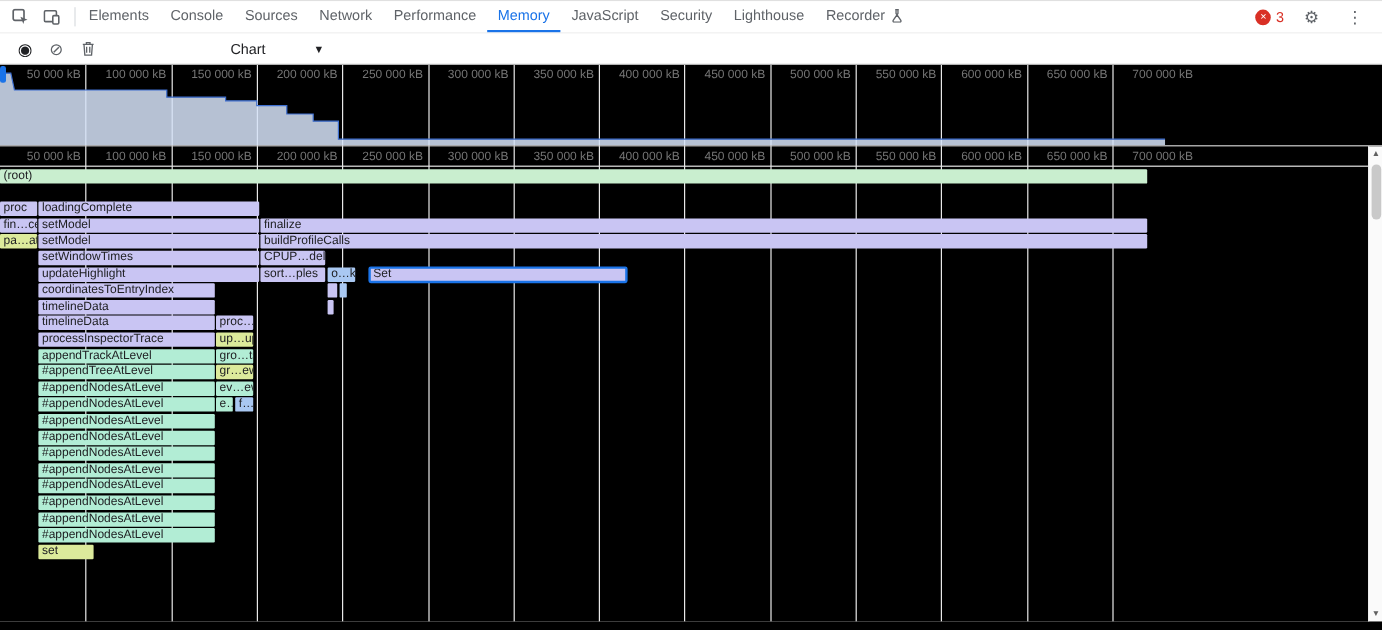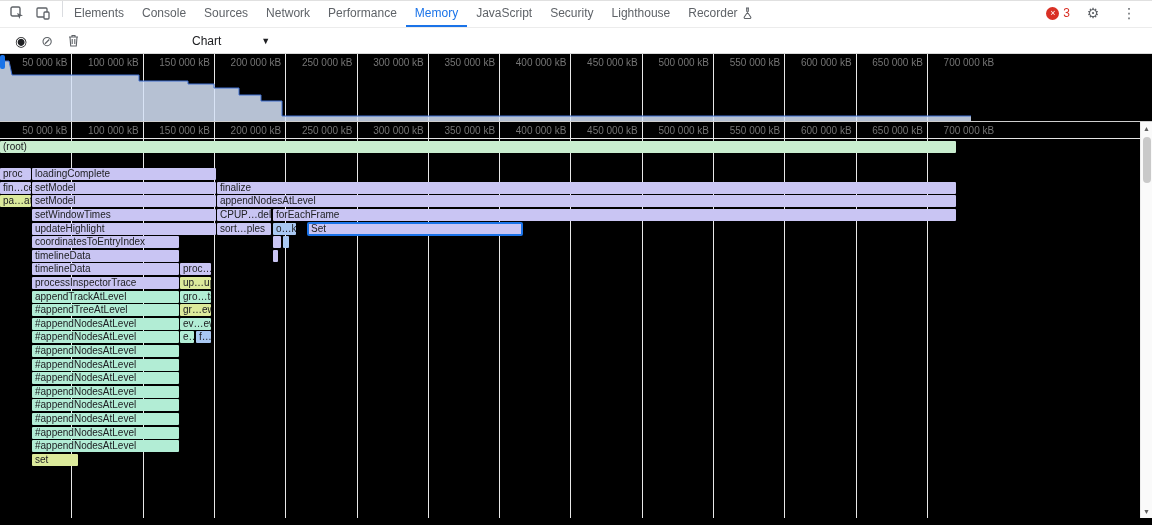--- a/index.html
+++ b/index.html
@@ -1,20 +1,20 @@
 <!DOCTYPE html>
 <html><head>
 <meta charset="utf-8">
 <style>
   * { margin:0; padding:0; box-sizing:border-box; }
   body { font-family:"Liberation Sans", sans-serif; background:#fff; }
   .devtools { position:relative; width:1152px; height:525px; background:#fff; overflow:hidden; border-top:1px solid #e0e0e0; }
 
   
-  .tabbar { height:27px; display:flex; align-items:flex-start; background:#fff; border-bottom:1px solid #ececec; }
+  .tabbar { height:27px; display:flex; align-items:center; background:#fff; border-bottom:1px solid #ececec; }
   .tab-icons { display:flex; align-items:center; padding:0 4px; }
   .icon-btn { width:26px; height:24px; display:flex; align-items:center; justify-content:center; background:none; border:none; color:#5f6368; cursor:pointer; }
   .vsep { width:1px; height:16px; background:#dadce0; margin:0 2px; }
   .tab-strip { display:flex; height:100%; overflow:hidden; flex:1; }
   .tab { display:flex; align-items:center; gap:4px; padding:0 9px; font-size:12px; color:#5f6368; height:100%; border-bottom:2px solid transparent; white-space:nowrap; cursor:pointer; }
   .tab.selected { color:#1a73e8; border-bottom-color:#1a73e8; }
   .tabbar-right { display:flex; align-items:center; gap:10px; padding:0 10px; }
   .error-badge { display:flex; align-items:center; gap:4px; cursor:pointer; }
   .err-circle { width:13px; height:13px; border-radius:50%; background:#d93025; color:#fff; font-size:9px; line-height:13px; text-align:center; display:inline-block; }
   .err-count { color:#d93025; font-size:12px; }
@@ -208,24 +208,23 @@
 
       <div class="flame" id="flame">
           <div class="bar" style="left: 0px; top: 2px; width: 956px; background: rgb(201, 238, 207);"><span>(root)</span></div>
           <div class="bar" style="left: 0px; top: 29.2px; width: 31px; background: rgb(201, 197, 243);"><span>proc</span></div>
           <div class="bar" style="left: 32px; top: 29.2px; width: 184px; background: rgb(201, 197, 243);"><span>loadingComplete</span></div>
           <div class="bar" style="left: 0px; top: 42.8px; width: 31px; background: rgb(201, 197, 243);"><span>fin…ce</span></div>
           <div class="bar" style="left: 32px; top: 42.8px; width: 184px; background: rgb(201, 197, 243);"><span>setModel</span></div>
           <div class="bar" style="left: 217px; top: 42.8px; width: 739px; background: rgb(201, 197, 243);"><span>finalize</span></div>
           <div class="bar" style="left: 0px; top: 56.4px; width: 31px; background: rgb(220, 234, 155);"><span>pa…at</span></div>
           <div class="bar" style="left: 32px; top: 56.4px; width: 184px; background: rgb(201, 197, 243);"><span>setModel</span></div>
-          <div class="bar" style="left: 217px; top: 56.4px; width: 739px; background: rgb(201, 197, 243);"><span>appendNodesAtLevel</span></div>
+          <div class="bar" style="left: 217px; top: 56.4px; width: 739px; background: rgb(201, 197, 243);"><span>buildProfileCalls</span></div>
           <div class="bar" style="left: 32px; top: 70px; width: 184px; background: rgb(201, 197, 243);"><span>setWindowTimes</span></div>
           <div class="bar" style="left: 217px; top: 70px; width: 54px; background: rgb(201, 197, 243);"><span>CPUP…del</span></div>
-          <div class="bar" style="left: 273px; top: 70px; width: 683px; background: rgb(201, 197, 243);"><span>forEachFrame</span></div>
           <div class="bar" style="left: 32px; top: 83.6px; width: 184px; background: rgb(201, 197, 243);"><span>updateHighlight</span></div>
           <div class="bar" style="left: 217px; top: 83.6px; width: 54px; background: rgb(201, 197, 243);"><span>sort…ples</span></div>
           <div class="bar" style="left: 273px; top: 83.6px; width: 23px; background: rgb(169, 200, 242);"><span>o…k</span></div>
           <div class="bar" style="left: 308px; top: 83.6px; width: 214px; background: rgb(201, 197, 243); outline: rgb(26, 115, 232) solid 2px; outline-offset: -1px;"><span>Set</span></div>
           <div class="bar" style="left: 32px; top: 97.2px; width: 147px; background: rgb(201, 197, 243);"><span>coordinatesToEntryIndex</span></div>
           <div class="bar" style="left: 273px; top: 97.2px; width: 8px; background: rgb(201, 197, 243);"><span></span></div>
           <div class="bar" style="left: 283px; top: 97.2px; width: 6px; background: rgb(169, 200, 242);"><span></span></div>
           <div class="bar" style="left: 32px; top: 110.8px; width: 147px; background: rgb(201, 197, 243);"><span>timelineData</span></div>
           <div class="bar" style="left: 273px; top: 110.8px; width: 5px; background: rgb(201, 197, 243);"><span></span></div>
           <div class="bar" style="left: 32px; top: 124.4px; width: 147px; background: rgb(201, 197, 243);"><span>timelineData</span></div>

